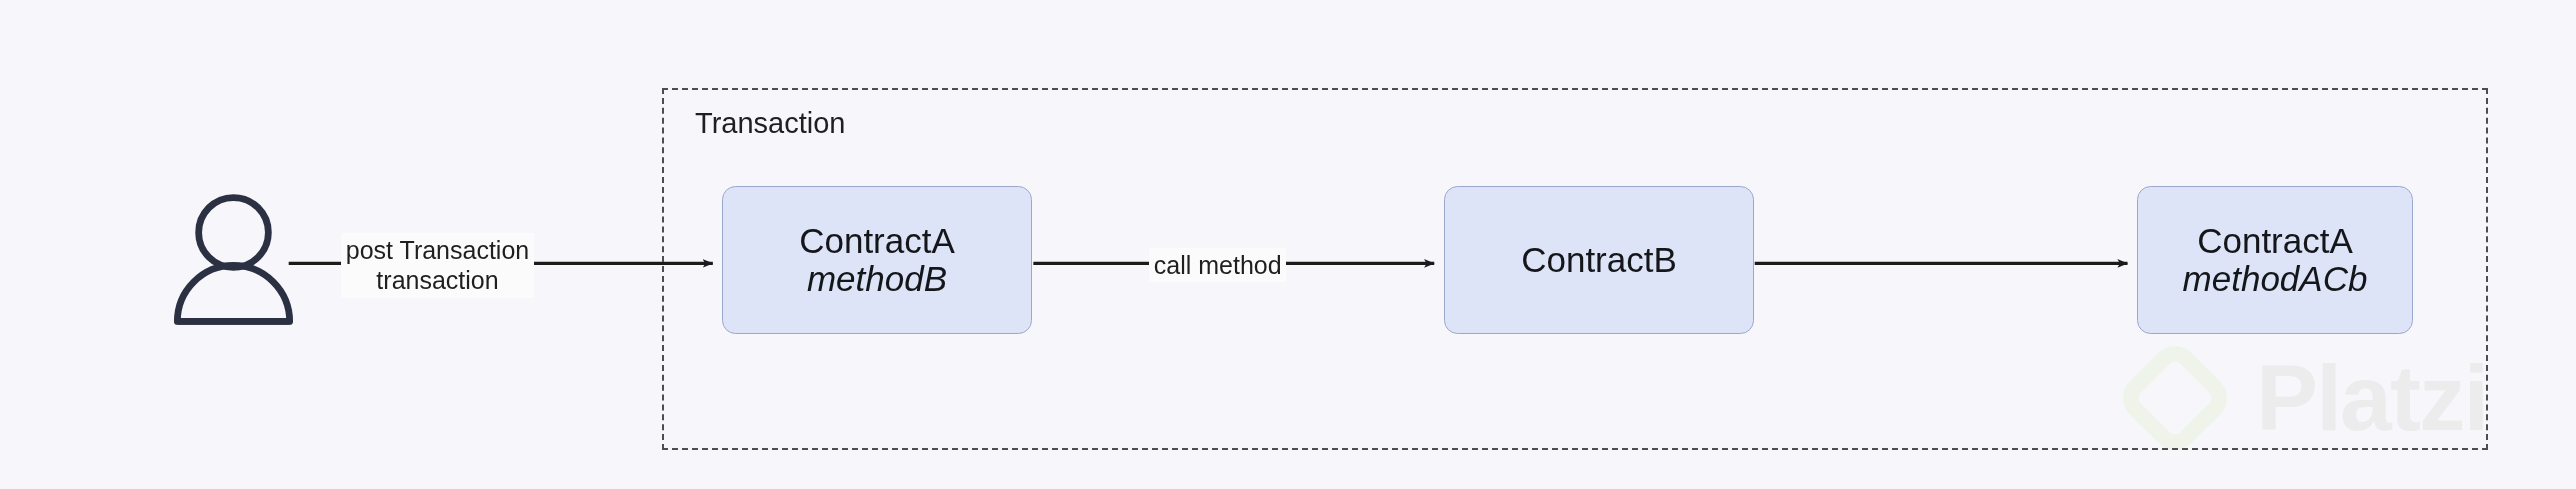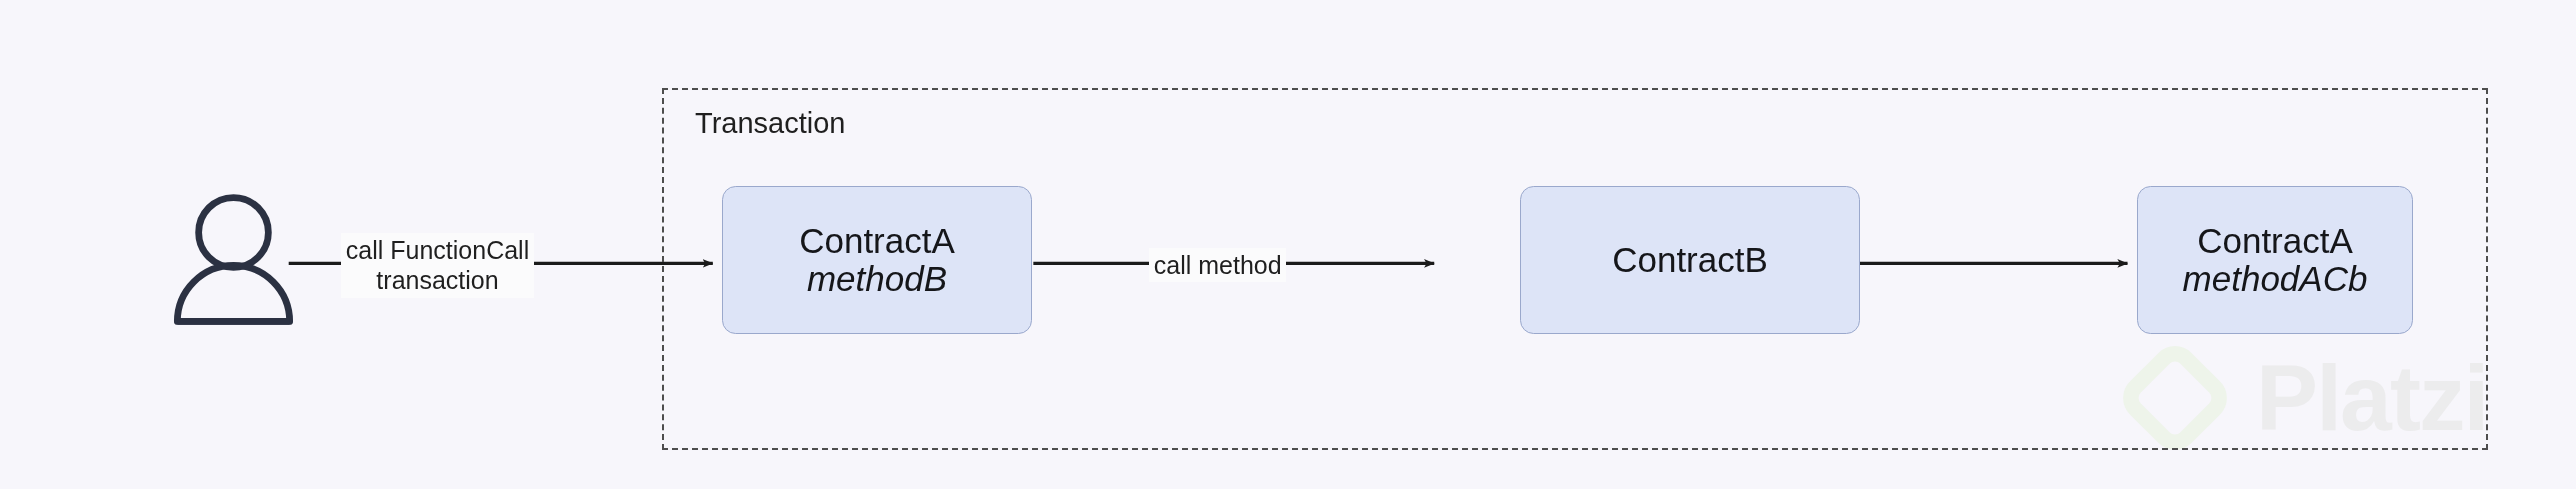--- a/index.html
+++ b/index.html
@@ -88,21 +88,21 @@
     white-space: nowrap;
   }
   .node .method {
     font-size: 35px;
     font-style: italic;
     color: #15161a;
     line-height: 1.08;
     white-space: nowrap;
   }
   #node-a  { left: 722px;  width: 310px; }
-  #node-b  { left: 1520px; width: 340px; }
+  #node-b  { left: 1444px; width: 310px; }
   #node-cb { left: 2137px; width: 276px; }
 
   
   .edge-label {
     position: absolute;
     z-index: 7;
     background: #fbfbfc;
     font-size: 25px;
     color: #1f1f1f;
     text-align: center;
@@ -163,21 +163,21 @@
   <div class="node" id="node-b">
     <span class="title">ContractB</span>
   </div>
 
   <div class="node" id="node-cb">
     <span class="title">ContractA</span>
     <span class="method">methodACb</span>
   </div>
 
   <div class="edge-label" id="label-post">
-    <div>call FunctionCall</div>
+    <div>post Transaction</div>
     <div>transaction</div>
   </div>
 
   <div class="edge-label" id="label-call">
     <div>call method</div>
   </div>
 
 
 </div>
 

